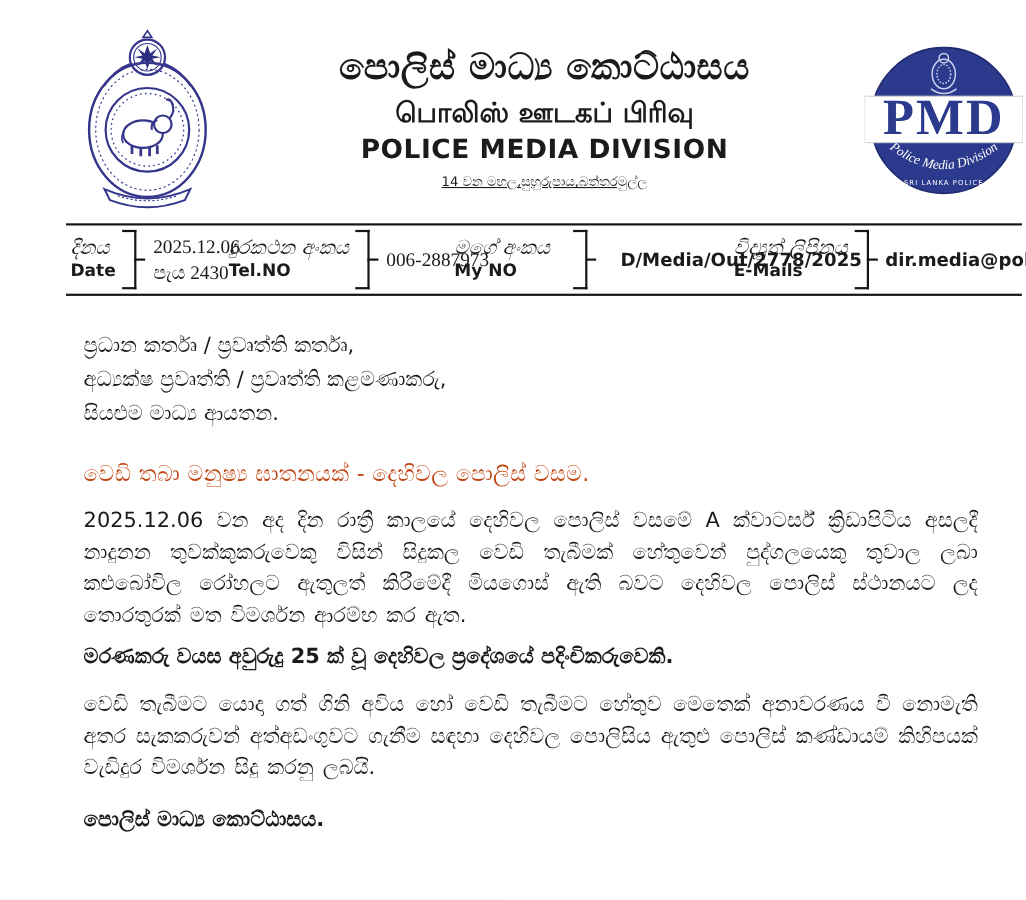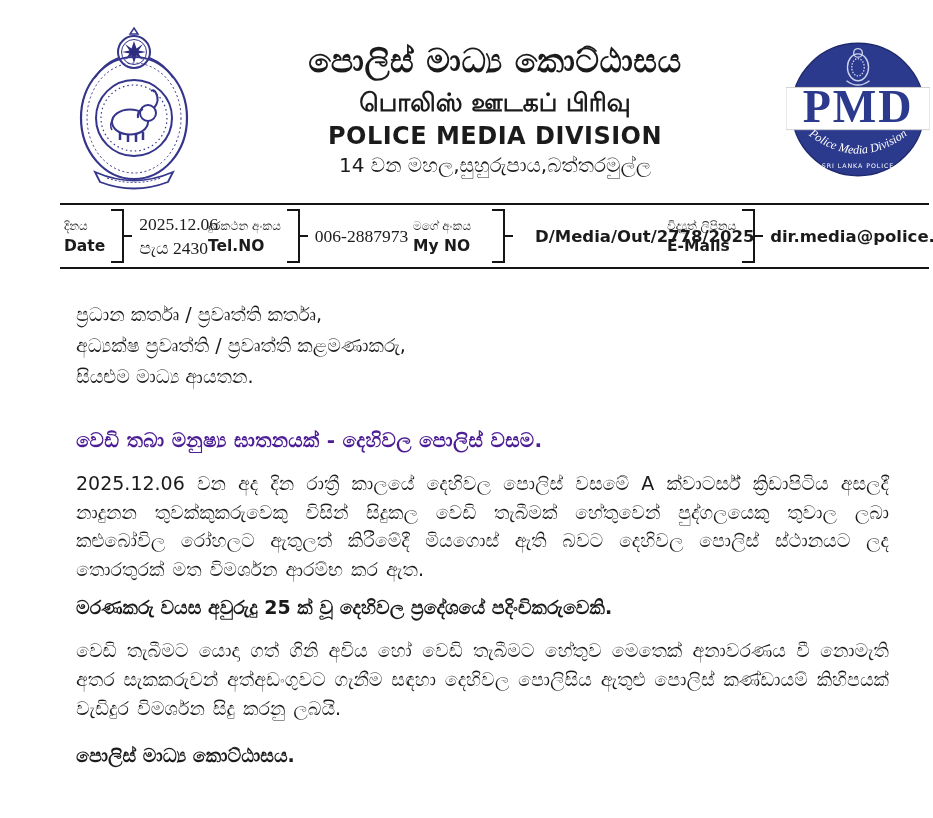--- a/index.html
+++ b/index.html
@@ -13,42 +13,42 @@
     color:#1b1b1b;
     padding-left:43px;
   }
   
   .crest-logo{position:absolute;left:73px;top:26px;width:122px;height:170px;}
   .pmd-logo{position:absolute;left:786px;top:26px;width:144px;height:168px;}
   .header-center{position:absolute;left:255px;top:38px;width:480px;text-align:center;}
   .title-si{font-size:33px;font-weight:700;letter-spacing:.5px;line-height:46px;}
   .title-ta{font-size:25px;font-weight:600;line-height:37px;}
   .title-en{font-size:24px;font-weight:700;letter-spacing:.5px;line-height:31px;}
-  .address{font-size:20px;line-height:27px;}
+  .address{font-size:12px;line-height:27px;text-decoration:underline;}
   
   .info-bar{
     position:absolute;left:60px;top:203px;width:869px;height:62px;
     border-top:2.5px solid #151515;border-bottom:2.5px solid #151515;
   }
   .field{position:absolute;top:0;height:62px;display:flex;align-items:center;}
   .field .labels{display:flex;flex-direction:column;justify-content:center;}
-  .label-si{font-size:12px;line-height:20px;white-space:nowrap;}
+  .label-si{font-size:18px;line-height:20px;white-space:nowrap;font-style:italic;}
   .label-en{font-size:15.5px;font-weight:700;line-height:20px;white-space:nowrap;}
   .bracket{position:relative;width:11px;height:50px;margin-left:6px;
     border-top:2px solid #151515;border-right:2px solid #151515;border-bottom:2px solid #151515;}
   .bracket::after{content:"";position:absolute;right:-10px;top:50%;margin-top:-1px;
     width:10px;border-top:2px solid #151515;}
   .value{margin-left:15px;}
   .value-serif{font-family:"Liberation Serif","DejaVu Serif",serif;font-size:17.5px;line-height:24px;white-space:nowrap;}
   .value-sans{font-size:16.5px;font-weight:600;white-space:nowrap;}
   .f-date{left:4px;} .f-tel{left:148px;} .f-myno{left:353px;gap:15px;} .f-email{left:607px;}
   
   .doc-body{position:absolute;left:76px;top:299px;width:813px;}
   .recipient{font-size:19px;line-height:31px;}
-  .headline{margin-top:36px;font-size:20px;font-weight:700;color:#4c1d95;letter-spacing:.3px;}
+  .headline{margin-top:26px;font-size:20px;font-weight:400;color:#c2410c;letter-spacing:.3px;}
   .para{margin-top:17px;font-size:19px;line-height:28.6px;text-align:justify;word-spacing:2px;}
   .statement{margin-top:10px;font-size:19px;font-weight:700;line-height:28px;}
   .para2{margin-top:15px;}
   .signature{margin-top:22px;font-size:19px;font-weight:700;}
 </style>
 </head>
 <body>
 
 <div class="page">
 

